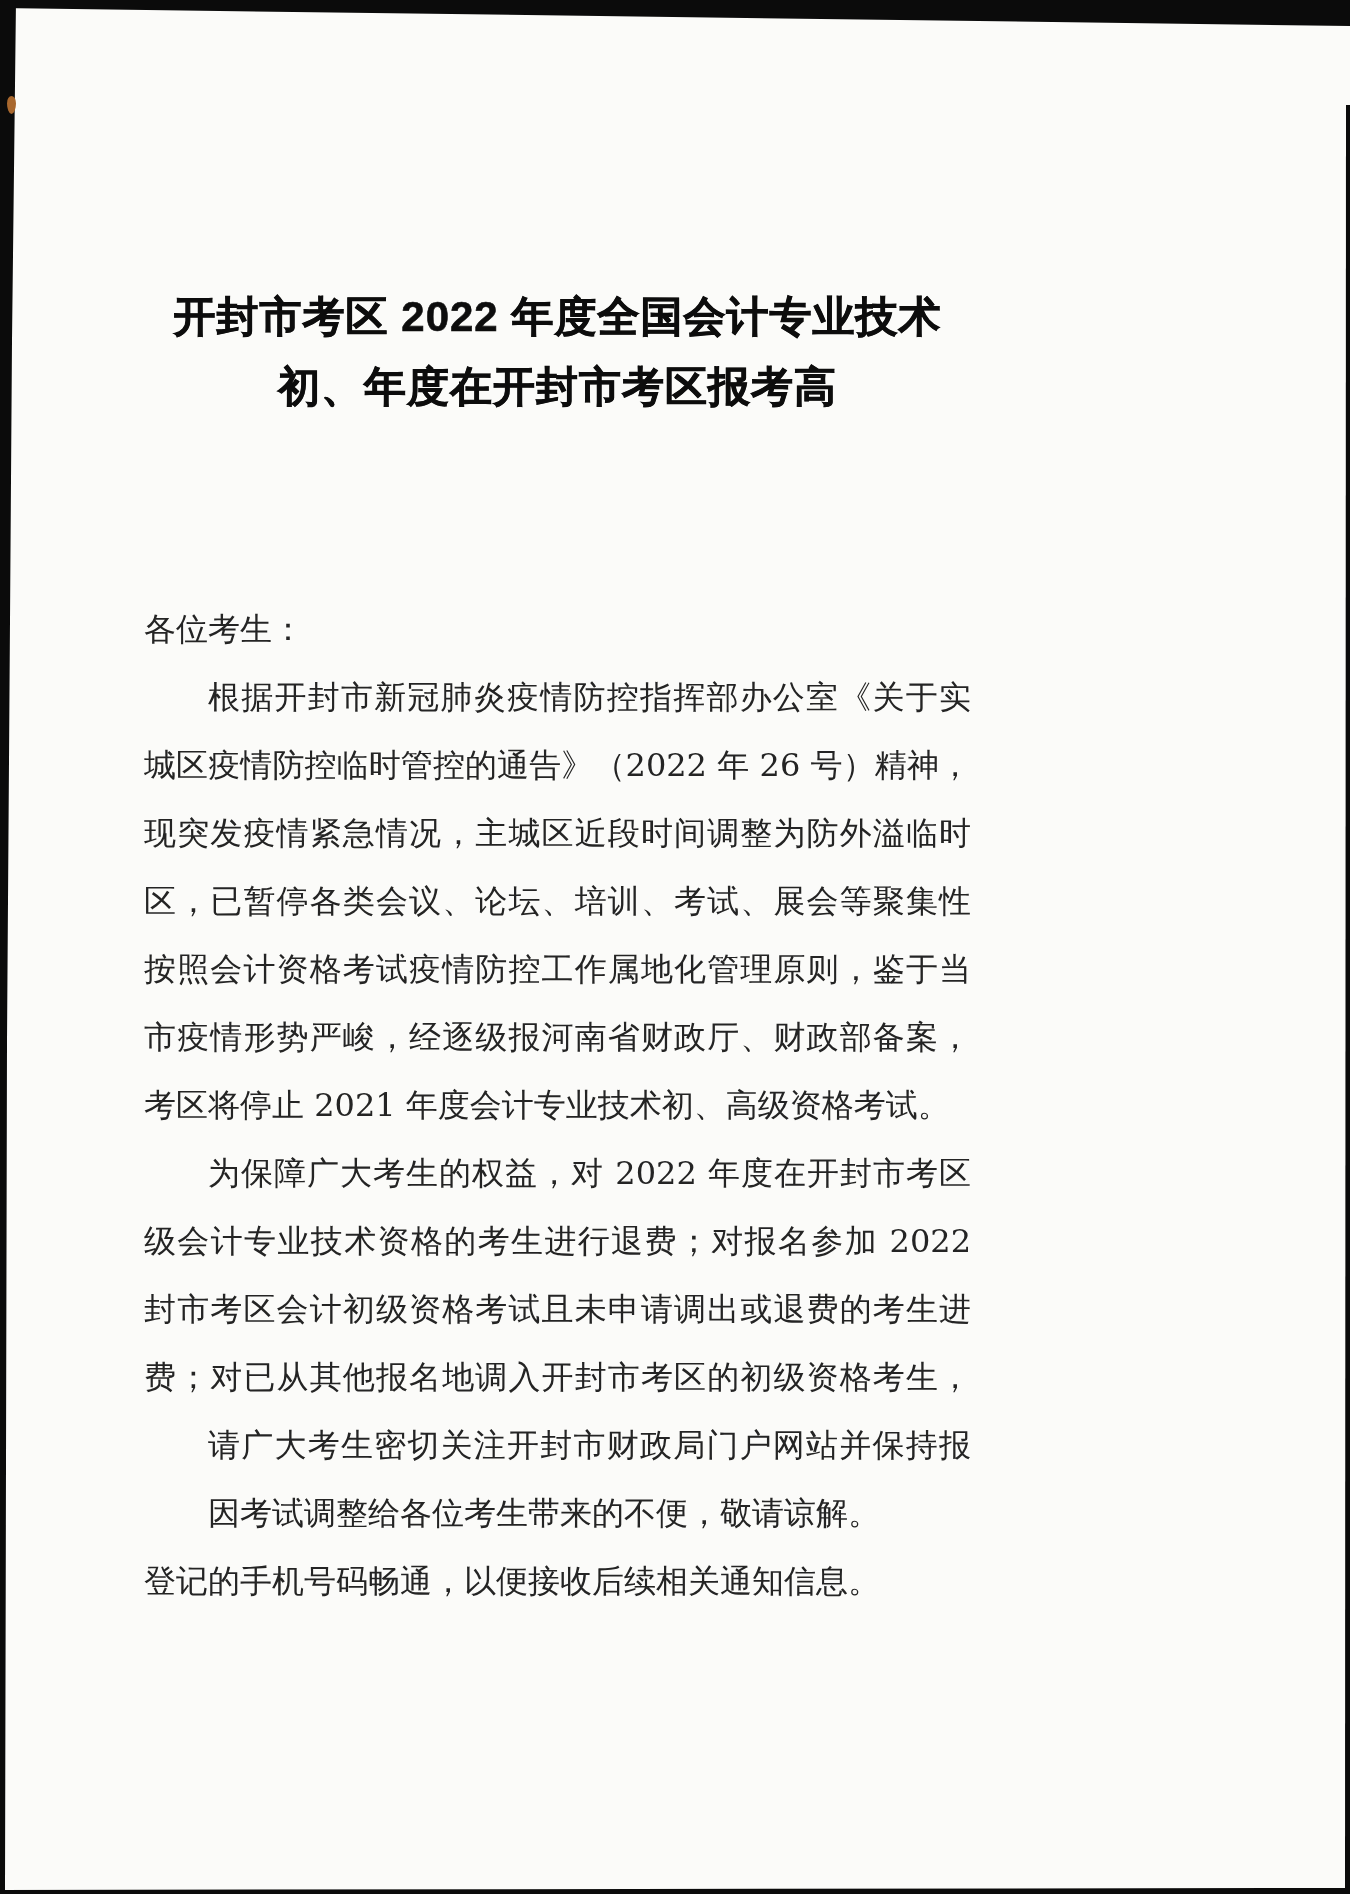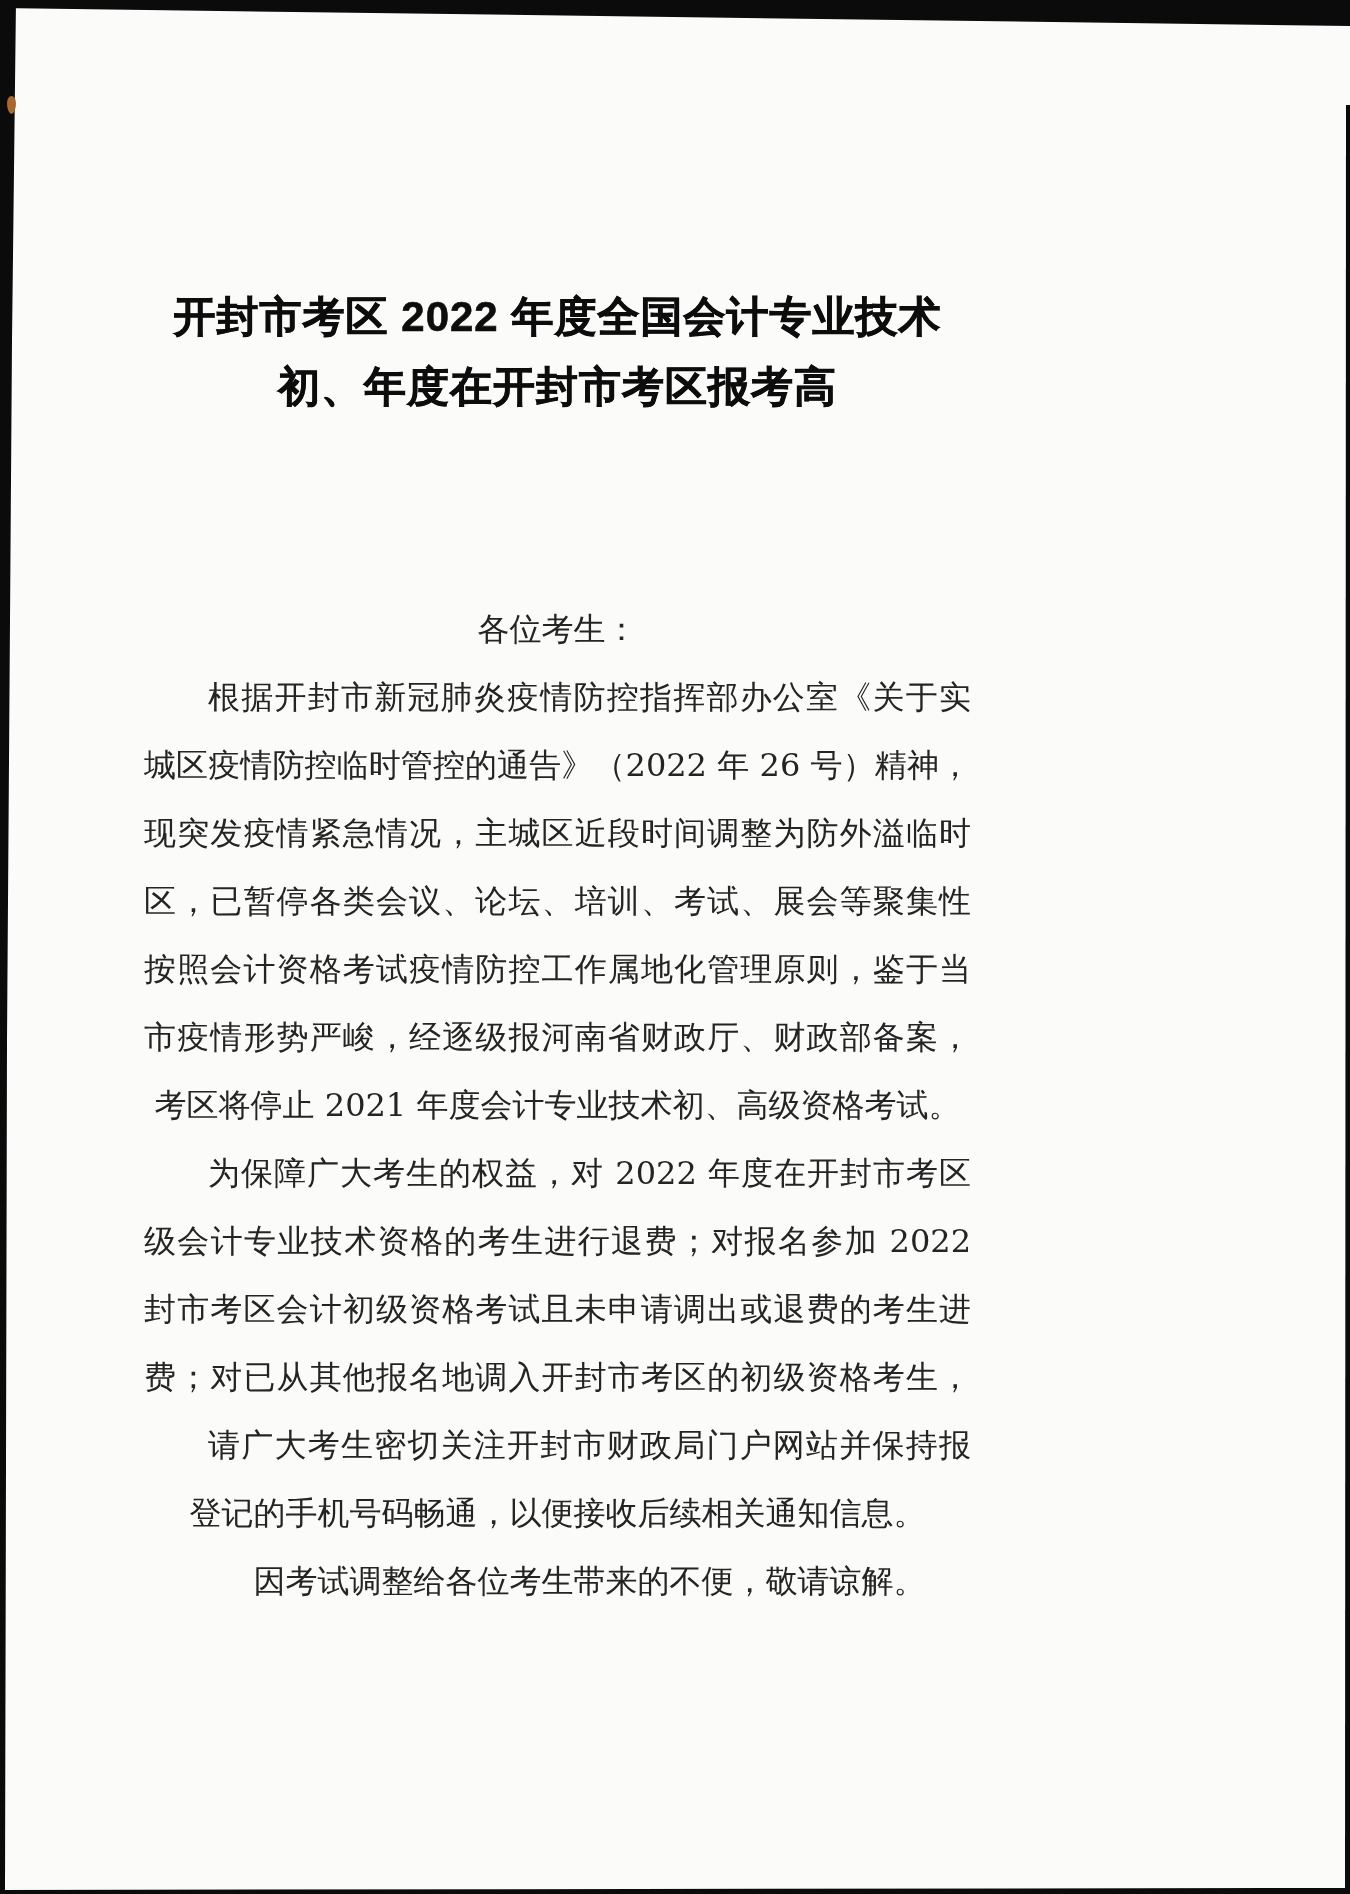--- a/index.html
+++ b/index.html
@@ -62,21 +62,20 @@
   .title-line { display: block; white-space: nowrap; }
   .body {
     margin-top: 173px;
     font-size: 32px;
     line-height: 68px;
     color: var(--ink, #222222);
   }
   .line {
     height: 68px;
     white-space: nowrap;
-    text-align: center;
   }
   .line.fill {
     white-space: normal;
     text-align: justify;
     text-align-last: justify;
     text-justify: inter-ideograph;
     overflow: hidden;
   }
   .line.indent { padding-left: 64px; }
   .line.indent.fill { padding-left: 64px; box-sizing: border-box; }
@@ -106,18 +105,18 @@
       <div class="line fill">现突发疫情紧急情况，主城区近段时间调整为防外溢临时管控</div>
       <div class="line fill">区，已暂停各类会议、论坛、培训、考试、展会等聚集性活动。</div>
       <div class="line fill">按照会计资格考试疫情防控工作属地化管理原则，鉴于当前开封</div>
       <div class="line fill">市疫情形势严峻，经逐级报河南省财政厅、财政部备案，开封市</div>
       <div class="line">考区将停止 2021 年度会计专业技术初、高级资格考试。</div>
       <div class="line indent fill">为保障广大考生的权益，对 2022 年度在开封市考区报考高</div>
       <div class="line fill">级会计专业技术资格的考生进行退费；对报名参加 2022 年度开</div>
       <div class="line fill">封市考区会计初级资格考试且未申请调出或退费的考生进行退</div>
       <div class="line fill">费；对已从其他报名地调入开封市考区的初级资格考生，其退费</div>
       <div class="line indent fill">请广大考生密切关注开封市财政局门户网站并保持报名时</div>
+      <div class="line indent">因考试调整给各位考生带来的不便，敬请谅解。</div>
       <div class="line">登记的手机号码畅通，以便接收后续相关通知信息。</div>
-      <div class="line indent">因考试调整给各位考生带来的不便，敬请谅解。</div>
     </div>
 
   </div>
 </div>
 
 </body></html>

